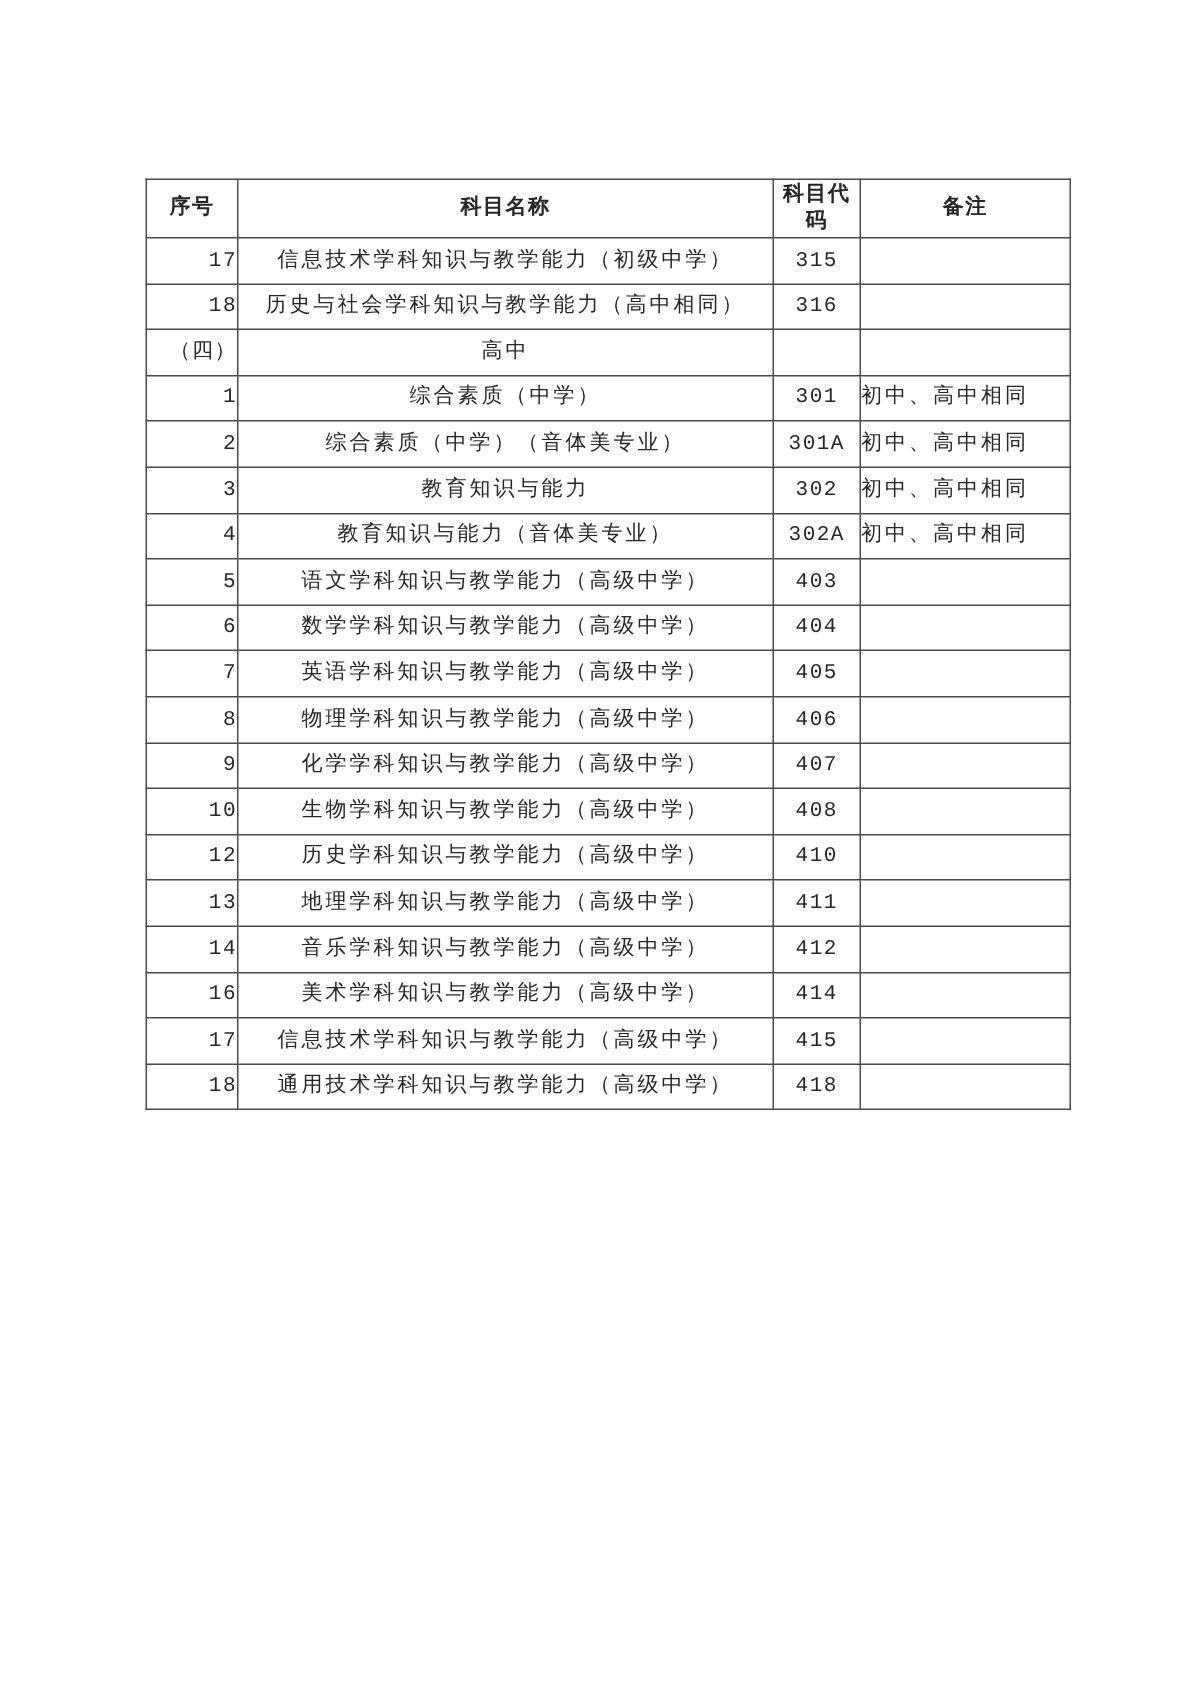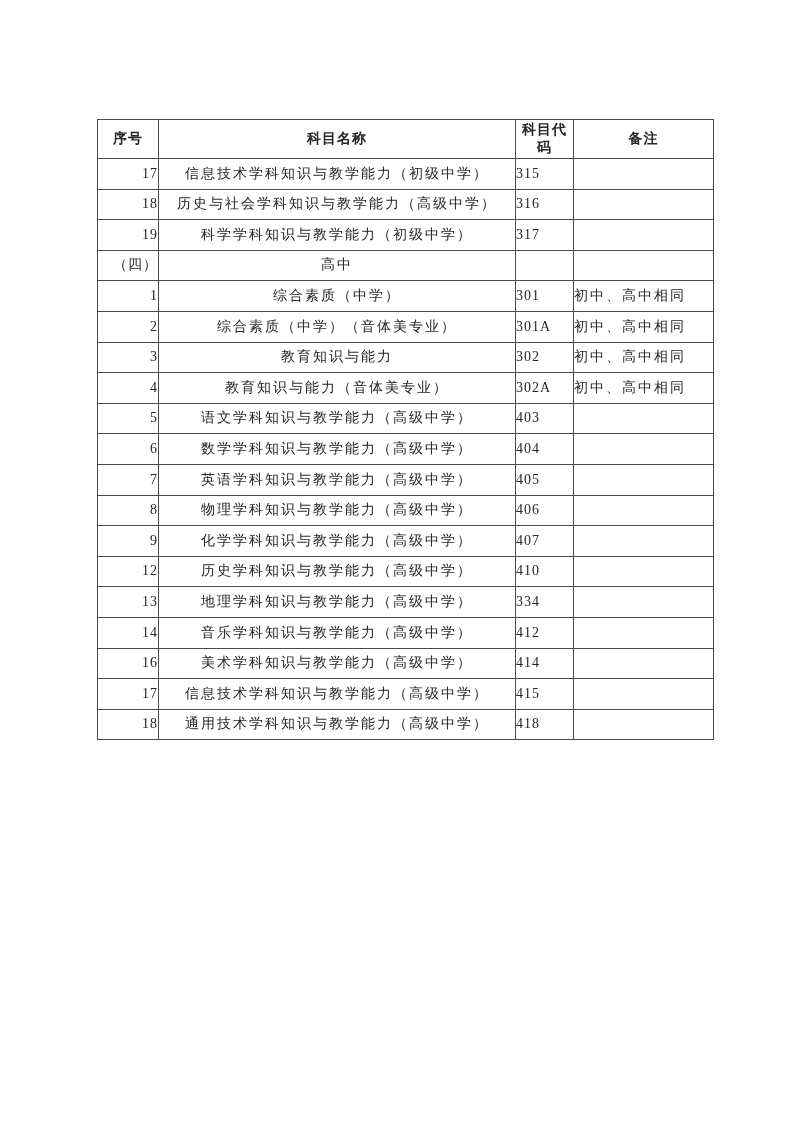--- a/index.html
+++ b/index.html
@@ -5,21 +5,21 @@
   html, body {
     margin: 0;
     padding: 0;
     background: #ffffff;
   }
   .page {
     position: relative;
     width: 800px;
     height: 1042px;
     background: #ffffff;
-    font-family: Liberation Serif, serif;
+    font-family: Liberation Mono, monospace;
     color: #262626;
     overflow: hidden;
   }
   table.subject-table {
     position: absolute;
     left: 97px;
     top: 119px;
     width: 616px;
     border-collapse: collapse;
     table-layout: fixed;
@@ -39,21 +39,21 @@
     text-align: center;
     letter-spacing: 1px;
     vertical-align: middle;
   }
   .subject-table tbody td {
     height: 29.6px;
     vertical-align: middle;
   }
   .c-no   { text-align: right; padding-left: 11px; letter-spacing: 1px; }
   .c-name { text-align: center; letter-spacing: 2px; }
-  .c-code { letter-spacing: 1px; }
+  .c-code { text-align: center; letter-spacing: 1px; }
   .c-note { text-align: left; letter-spacing: 2px; }
   .page-number {
     position: absolute;
     left: 592px;
     top: 1042px;
     font-size: 15px;
     color: #a16207;
     word-spacing: 6px;
     white-space: nowrap;
   }
@@ -80,28 +80,22 @@
     </thead>
     <tbody id="table-body">
         <tr>
           <td class="c-no">17</td>
           <td class="c-name">信息技术学科知识与教学能力（初级中学）</td>
           <td class="c-code">315</td>
           <td class="c-note"></td>
         </tr>
         <tr>
           <td class="c-no">18</td>
-          <td class="c-name">历史与社会学科知识与教学能力（高级中学）</td>
+          <td class="c-name">历史与社会学科知识与教学能力（高中相同）</td>
           <td class="c-code">316</td>
-          <td class="c-note"></td>
-        </tr>
-        <tr>
-          <td class="c-no">19</td>
-          <td class="c-name">科学学科知识与教学能力（初级中学）</td>
-          <td class="c-code">317</td>
           <td class="c-note"></td>
         </tr>
         <tr>
           <td class="c-no">（四）</td>
           <td class="c-name">高中</td>
           <td class="c-code"></td>
           <td class="c-note"></td>
         </tr>
         <tr>
           <td class="c-no">1</td>
@@ -151,29 +145,35 @@
           <td class="c-code">406</td>
           <td class="c-note"></td>
         </tr>
         <tr>
           <td class="c-no">9</td>
           <td class="c-name">化学学科知识与教学能力（高级中学）</td>
           <td class="c-code">407</td>
           <td class="c-note"></td>
         </tr>
         <tr>
+          <td class="c-no">10</td>
+          <td class="c-name">生物学科知识与教学能力（高级中学）</td>
+          <td class="c-code">408</td>
+          <td class="c-note"></td>
+        </tr>
+        <tr>
           <td class="c-no">12</td>
           <td class="c-name">历史学科知识与教学能力（高级中学）</td>
           <td class="c-code">410</td>
           <td class="c-note"></td>
         </tr>
         <tr>
           <td class="c-no">13</td>
           <td class="c-name">地理学科知识与教学能力（高级中学）</td>
-          <td class="c-code">334</td>
+          <td class="c-code">411</td>
           <td class="c-note"></td>
         </tr>
         <tr>
           <td class="c-no">14</td>
           <td class="c-name">音乐学科知识与教学能力（高级中学）</td>
           <td class="c-code">412</td>
           <td class="c-note"></td>
         </tr>
         <tr>
           <td class="c-no">16</td>

